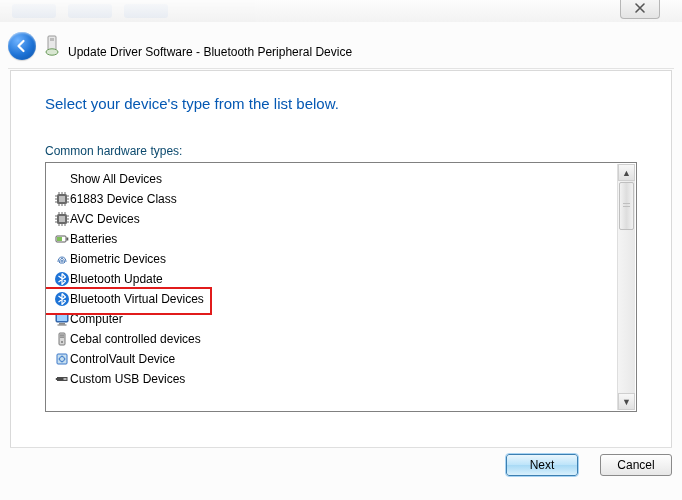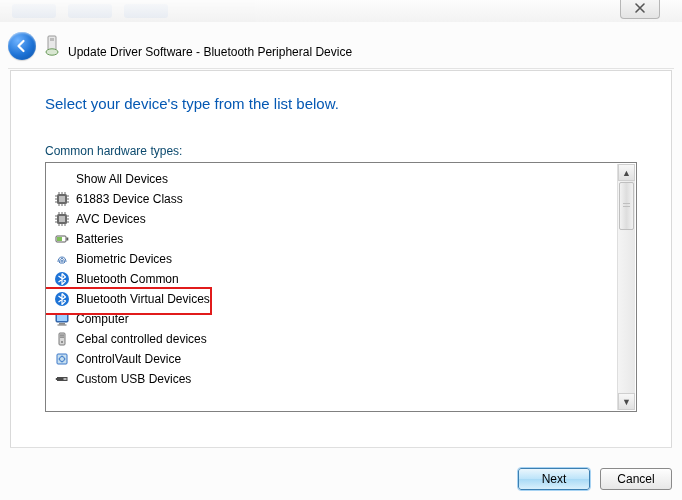--- a/index.html
+++ b/index.html
@@ -14,33 +14,33 @@
   .back-btn{width:28px;height:28px;border-radius:50%;background:radial-gradient(circle at 35% 30%,#6fb3ff 0%,#1e73d6 55%,#0a4ea3 100%);display:flex;align-items:center;justify-content:center;cursor:pointer;box-shadow:inset 0 1px 2px rgba(255,255,255,.6),0 1px 1px rgba(0,0,0,.15);}
   .back-btn svg{display:block;}
   .hdr-icn{width:16px;height:22px;}
   .hdr-title{font-size:12px;color:#000;margin-top:12px;}
   
   .panel{position:absolute;left:10px;right:10px;top:70px;bottom:52px;border:1px solid #d9d9d9;background:#fff;padding:24px 34px 8px;box-sizing:border-box;}
   .panel h1{margin:0 0 32px;font-size:15px;font-weight:400;color:#0458b3;}
   .sub-lbl{font-size:12px;color:#0c4a6e;margin:0 0 4px;}
   .list-wrap{position:relative;border:1px solid #808080;height:250px;background:#fff;padding-left:10px;box-sizing:border-box;overflow:hidden;}
   .list{position:absolute;left:0;top:0;bottom:0;right:18px;overflow:hidden;padding:6px 0 0 8px;}
-  .row{display:flex;align-items:center;height:20px;gap:6px;font-size:12px;color:#000;white-space:nowrap;cursor:pointer;}
+  .row{display:flex;align-items:center;height:20px;font-size:12px;color:#000;white-space:nowrap;cursor:pointer;}
   .row .ic{width:16px;height:16px;flex:none;display:flex;align-items:center;justify-content:center;}
   
   .sb{position:absolute;right:1px;top:1px;bottom:1px;width:17px;background:linear-gradient(90deg,#f4f4f4,#e8e8e8);border-left:1px solid #dedede;}
   .sb .arr{position:absolute;left:0;width:17px;height:17px;background:linear-gradient(#f7f7f7,#e1e1e1);display:flex;align-items:center;justify-content:center;color:#4a4a4a;font-size:9px;cursor:pointer;border:1px solid #cfcfcf;box-sizing:border-box;}
   .sb .arr.up{top:0;}
   .sb .arr.dn{bottom:0;}
   .sb .thumb{position:absolute;left:1px;right:1px;top:18px;height:46px;border:1px solid #bfbfbf;border-radius:2px;background:linear-gradient(90deg,#f2f2f2 0%,#dedede 48%,#dedede 52%,#f2f2f2 100%);}
   .sb .thumb::after{content:"";position:absolute;left:3px;right:3px;top:50%;height:6px;margin-top:-3px;background:repeating-linear-gradient(#bfbfbf 0 1px,transparent 1px 3px);}
   
   .hl{position:absolute;border:2px solid #e11b1b;pointer-events:none;}
   
-  .ftr{position:absolute;left:10px;right:10px;bottom:10px;height:36px;border-top:1px solid #dfdfdf;display:flex;justify-content:flex-end;align-items:flex-end;gap:10px;padding-top:6px;}
+  .ftr{position:absolute;left:10px;right:10px;bottom:10px;height:36px;border-top:1px solid #dfdfdf;display:flex;justify-content:flex-end;align-items:flex-start;gap:22px;padding-top:6px;}
   .btn{min-width:72px;height:22px;border:1px solid #8a8a8a;border-radius:3px;background:linear-gradient(#fefefe,#e7e7e7);font-size:12px;color:#000;cursor:pointer;padding:0 14px;}
   .btn.primary{border:1px solid #3c7fb1;outline:1px solid #a7d3f3;background:linear-gradient(#eaf6fd,#bde4fa 49%,#a7d9f5 50%,#d9f0fc);}
   svg{overflow:visible;}
 </style>
 </head>
 <body>
 <div class="canvas">
 
   <div class="ghost-strip">
     <span class="g"></span><span class="g"></span><span class="g"></span>
@@ -116,21 +116,21 @@
             </span>
             <span>Biometric Devices</span>
           </div>
           <div class="row" id="hl-row">
             <span class="ic">
               <svg width="16" height="16" viewBox="0 0 16 16">
                 <circle cx="8" cy="8" r="7" fill="#1e73d6"></circle>
                 <path d="M8 2.5 v11 L11.5 10 L4.5 5 M8 2.5 L11.5 6 L4.5 11" stroke="#fff" stroke-width="1.2" fill="none" stroke-linejoin="round"></path>
               </svg>
             </span>
-            <span>Bluetooth Common</span>
+            <span>Bluetooth Update</span>
           </div>
           <div class="row">
             <span class="ic">
               <svg width="16" height="16" viewBox="0 0 16 16">
                 <circle cx="8" cy="8" r="7" fill="#1e73d6"></circle>
                 <path d="M8 2.5 v11 L11.5 10 L4.5 5 M8 2.5 L11.5 6 L4.5 11" stroke="#fff" stroke-width="1.2" fill="none" stroke-linejoin="round"></path>
               </svg>
             </span>
             <span>Bluetooth Virtual Devices</span>
           </div>

